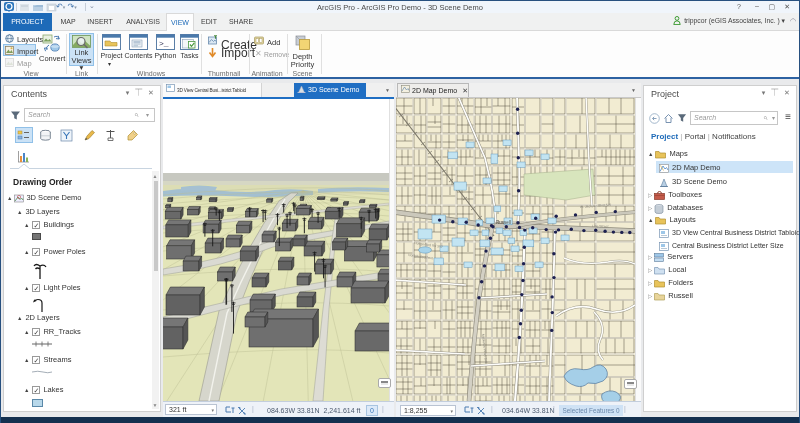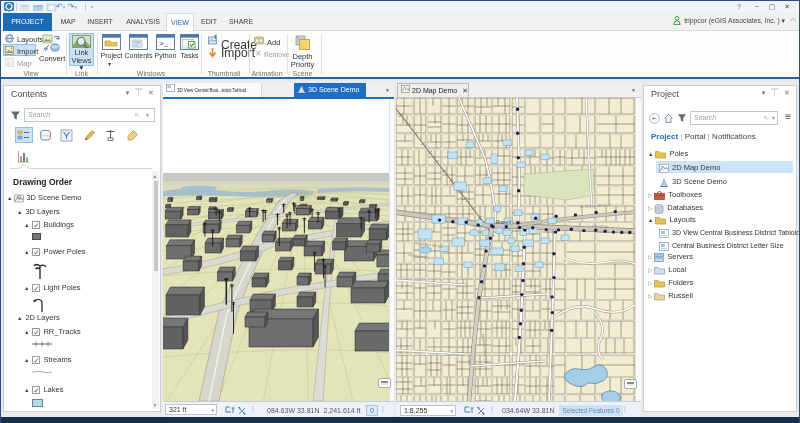--- a/index.html
+++ b/index.html
@@ -36,20 +36,21 @@
    <rect x="0" y="1" width="9" height="7" fill="#dde4ea"></rect>
       <rect x="1" y="2" width="7" height="2" fill="#cdd6de"></rect>
    <rect x="13" y="2" width="10" height="6" fill="#b9cfe4"></rect>
       <path d="M13 4 L17 2 L23 2 L23 4 Z" fill="#9dbcd8"></path>
    <rect x="27" y="1" width="9" height="7" fill="#d6dde4" stroke="#b6c2cc" stroke-width="0.5"></rect>
       <rect x="29" y="3" width="5" height="4" fill="#fff"></rect>
  </svg>
  <div class="abs" style="left:55px;top:1px;font-size:8px;color:#4a7ab0">↶<span style="font-size:5px;color:#8a99a8">▾</span> ↷<span style="font-size:5px;color:#8a99a8">▾</span></div>
  <div class="abs" style="left:84px;top:2px;width:1px;height:8px;background:#c5cdd8"></div>
  <div class="abs" style="left:88px;top:1px;font-size:7px;color:#7c8aa0">⌄</div>
+ <div class="abs" style="left:0;right:0;top:2px;text-align:center;font-size:7.5px;color:#4a4a4a">ArcGIS Pro - ArcGIS Pro Demo - 3D Scene Demo</div>
  <div class="abs" style="right:58px;top:1.5px;font-size:7px;color:#555">?</div>
  <div class="abs" style="right:40px;top:0.5px;font-size:7px;color:#555">–</div>
  <div class="abs" style="right:24px;top:1.5px;font-size:7px;color:#555">▢</div>
  <div class="abs" style="right:9px;top:1.5px;font-size:7px;color:#555">✕</div>
 </div>
 
 <div id="tabstrip">
 <div class="rtab" style="left:2px;width:49px;background:#1d6ab8;color:#fff;">PROJECT</div>
 <div class="rtab" style="left:56px;width:22px;">MAP</div>
 <div class="rtab" style="left:85px;width:28px;">INSERT</div>
@@ -1518,21 +1519,21 @@
 <svg class="abs" style="left:33px;top:27px" width="10" height="10" viewBox="0 0 11 11">
         <path d="M1 1.5 L10 1.5 L6.8 5.5 L6.8 9.5 L4.2 8.2 L4.2 5.5 Z" fill="#5a6a7a"></path>
       </svg>
 <div class="sbox" style="left:46px;top:25px;width:88px;">Search</div>
 <div class="abs" style="left:119px;top:27px;font-size:8px;color:#888;transform:scaleX(-1)">⌕</div>
 <div class="abs" style="left:128px;top:28px;font-size:6px;color:#999">▾</div>
 <div class="abs" style="right:5px;top:25px;font-size:10px;color:#444;font-weight:bold">≡</div>
 <div class="abs" style="left:7px;top:46px;font-size:8px;color:#1d6ab8;font-weight:bold">Project <span style="color:#aaa;font-weight:normal">|</span> <span style="color:#444;font-weight:normal">Portal</span> <span style="color:#aaa;font-weight:normal">|</span> <span style="color:#444;font-weight:normal">Notifications</span></div>
 <div class="treerow" style="top:63.0px;left:0;right:2px;height:11px"><span style="margin-left:4px"><span style="font-size:5.5px;color:#444;">▲</span></span><svg width="11" height="9" viewBox="0 0 11 9" style="position:relative;top:1px;margin:0 3px 0 2px">
           <path d="M0.5 8 L0.5 1.5 L4 1.5 L5 3 L10.5 3 L10.5 8 Z" fill="#e8c35a" stroke="#b08f30" stroke-width="0.7"></path>
-        </svg><span>Poles</span></div>
+        </svg><span>Maps</span></div>
 <div class="abs" style="left:12px;top:75.0px;right:3px;height:12px;background:#cde4f8"></div>
 <div class="treerow" style="top:76.5px;left:0;right:2px;height:11px"><span style="margin-left:13px"></span><svg width="10" height="9" viewBox="0 0 10 9" style="position:relative;top:1px;margin:0 3px 0 2px">
           <rect x="0.5" y="0.5" width="9" height="8" fill="#fff" stroke="#8a8a8a" stroke-width="0.6"></rect>
           <path d="M1 7.5 L4 2 L6 5 L7.5 3.5 L9 6" fill="none" stroke="#4a86c8" stroke-width="0.8"></path>
           <path d="M1.5 1.5 L4.5 6.5" stroke="#c8a84a" stroke-width="0.7"></path>
         </svg><span>2D Map Demo</span></div>
 <div class="treerow" style="top:90.5px;left:0;right:2px;height:11px"><span style="margin-left:13px"></span><svg width="10" height="10" viewBox="0 0 10 10" style="position:relative;top:1.5px;margin:0 3px 0 2px">
           <path d="M2 8.5 L5 1 L8 8.5 Z" fill="#b8cfe4" stroke="#5a7a9a" stroke-width="0.6"></path>
           <line x1="1" y1="8.5" x2="9" y2="8.5" stroke="#5a7a9a" stroke-width="0.8"></line>
         </svg><span>3D Scene Demo</span></div>

